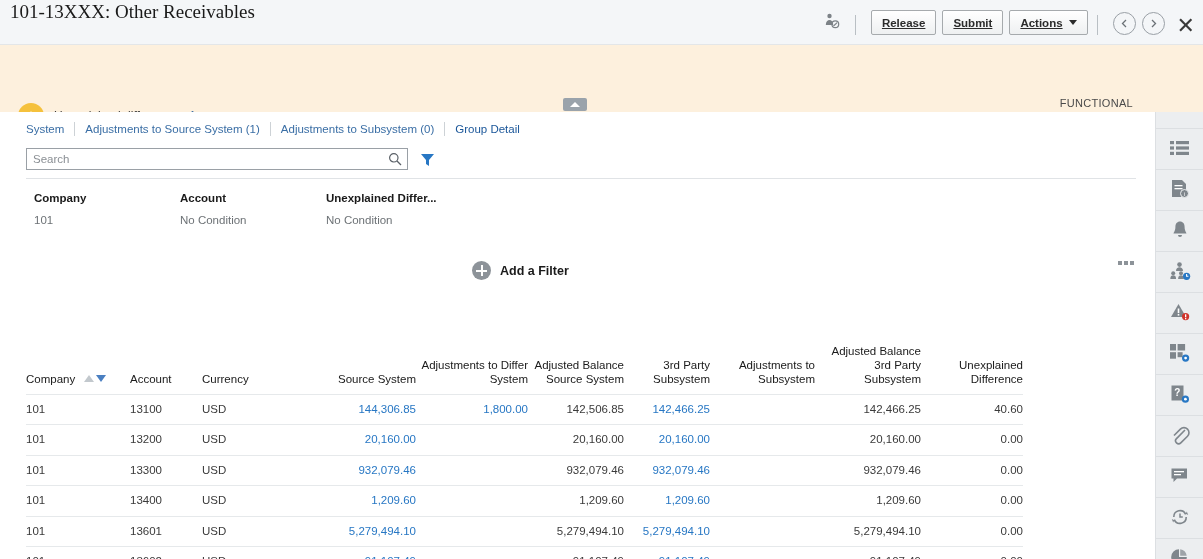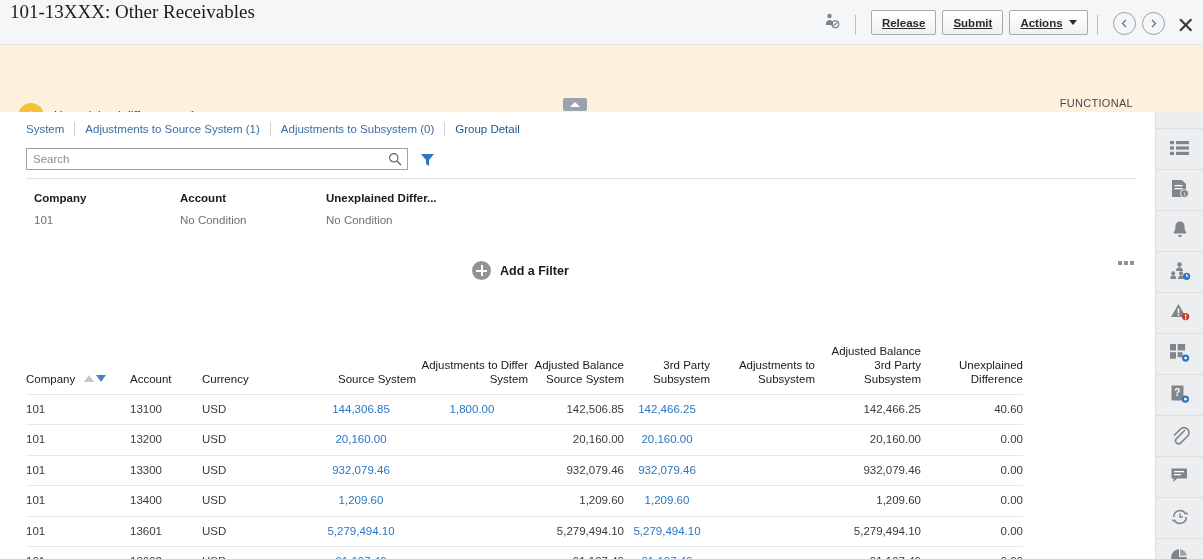--- a/index.html
+++ b/index.html
@@ -370,21 +370,21 @@
   tbody td {
     font-size: 11.5px;
     color: #3a3a3a;
     text-align: right;
     padding: 0;
     height: 29.5px;
     border-top: 1px solid #e6e9eb;
     line-height: 29.5px;
   }
   tbody td.lft { text-align: left; }
-  .lnk { color: #2777c4; cursor: pointer; text-align: center; }
+  .lnk { color: #2777c4; cursor: pointer; }
   .sort-arrows {
     display: inline-flex;
     align-items: center;
     gap: 2px;
     margin-left: 6px;
     vertical-align: middle;
     position: relative;
     top: -1px;
   }
   .s-up {

